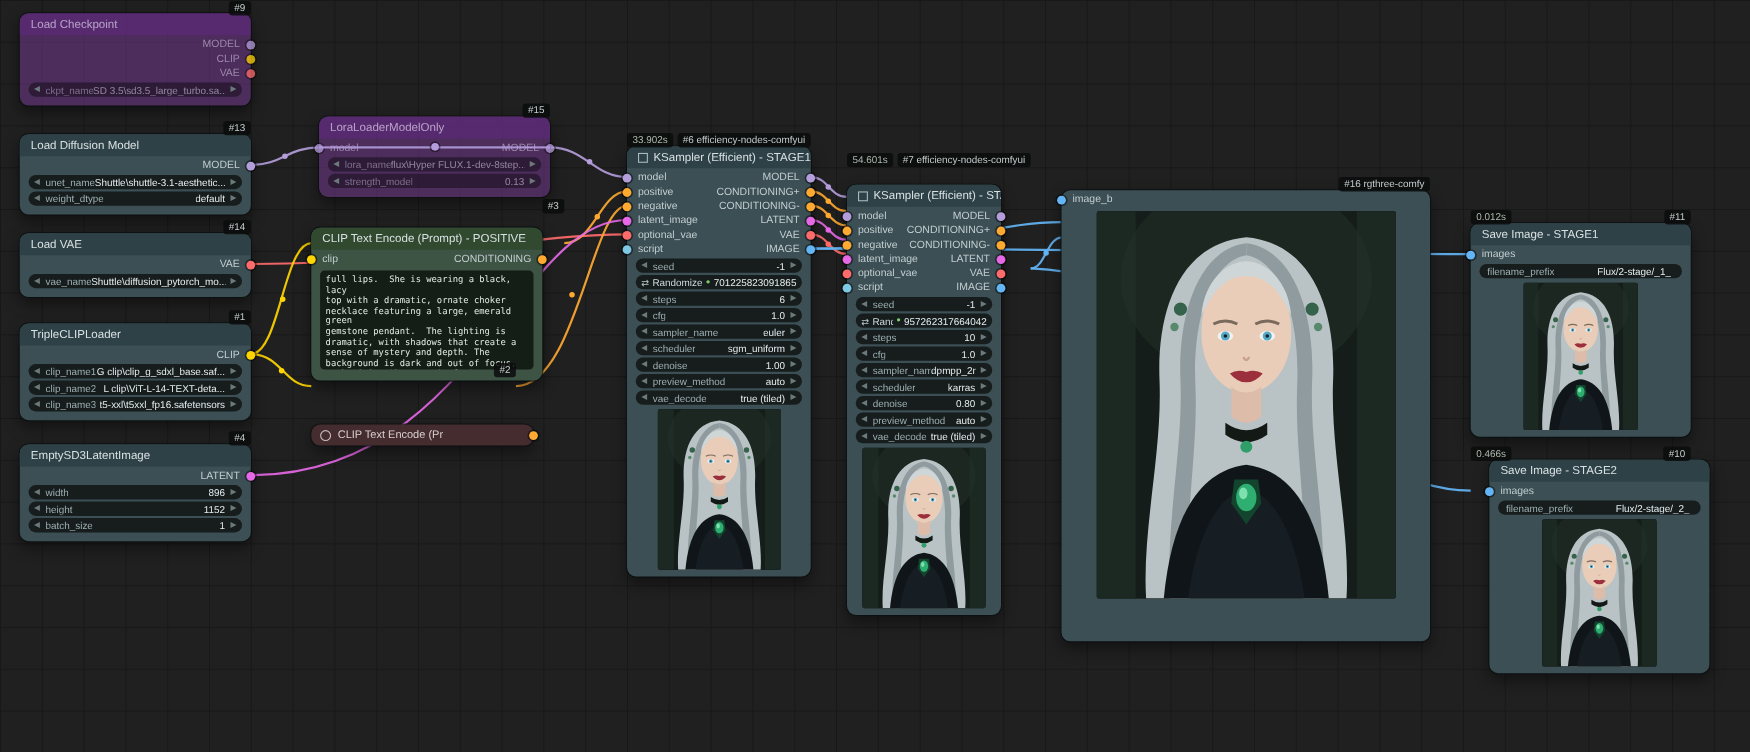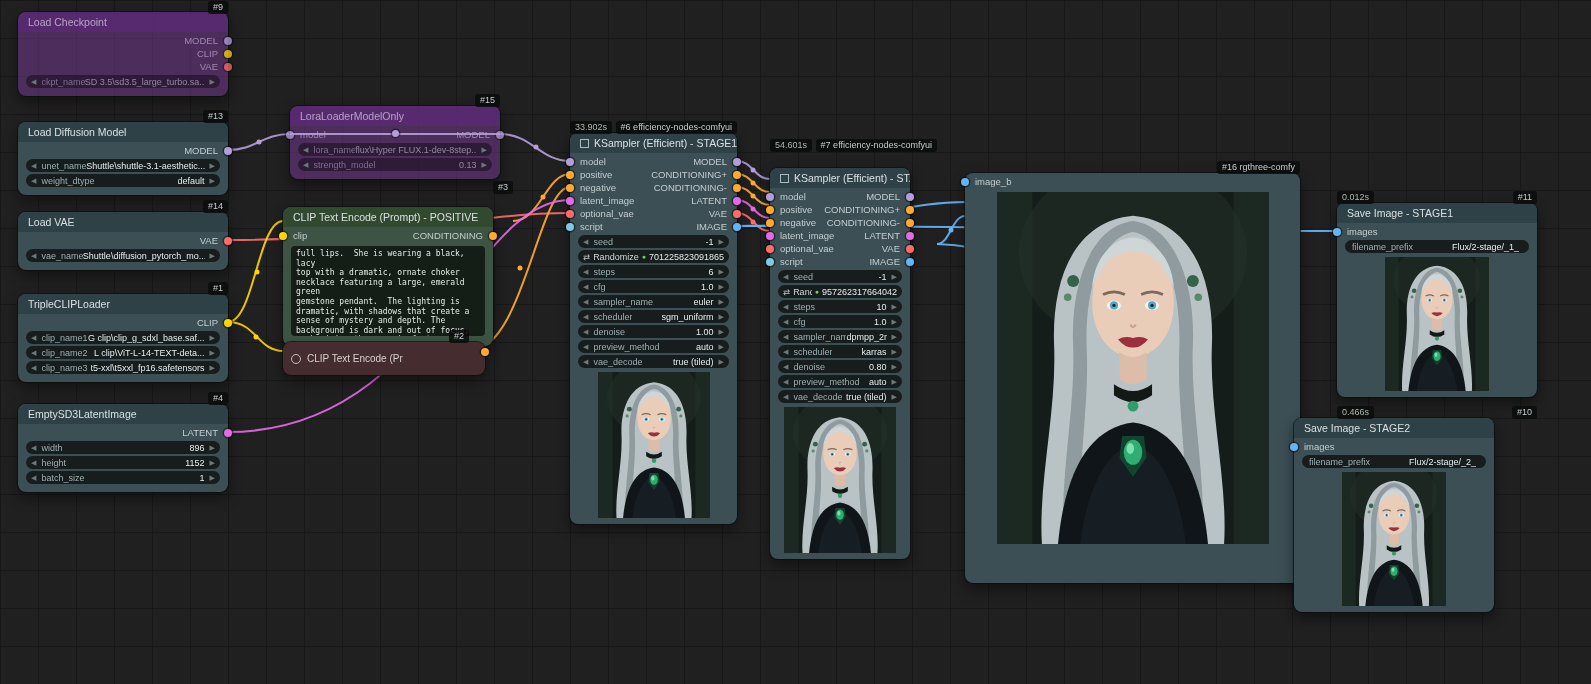--- a/index.html
+++ b/index.html
@@ -73,22 +73,22 @@
   .node.purple .widget .wv{color:rgba(228,216,240,.55);}
   .node.purple .slab{color:rgba(222,210,236,.55);}
   .node.purple .dot{opacity:.75;}
 
   
   .node.green{background:#3d5343;}
   .node.green .ntitle{background:#30492f;}
 
   
   .node.collapsed{
-    height:33px;background:#452d2f;display:flex;align-items:center;
-    gap:6px;padding:0 8px;font-size:10px;color:#d9cfcf;border-radius:8px;
+    height:19px;background:#452d2f;display:flex;align-items:center;
+    gap:6px;padding:0 8px;font-size:10px;color:#d9cfcf;border-radius:8px;margin-top:44px;
   }
   .circ{width:8px;height:8px;border:1px solid #c9bcbc;border-radius:50%;flex:0 0 auto;}
   .sq{width:7px;height:7px;border:1px solid #a7babd;flex:0 0 auto;}
 
   .bypass-line{position:absolute;left:0;right:0;height:2px;opacity:.9;}
   .bypass-dot{position:absolute;left:50%;width:7px;height:7px;margin-left:-3.5px;
               border-radius:50%;box-shadow:0 0 0 1.5px rgba(0,0,0,.4);}
 </style>
 </head>
 <body>
@@ -610,21 +610,21 @@
         <span class="wv">Flux/2-stage/_1_</span>
       </div>
       <div class="preview-wrap">
           <svg class="preview" width="104" height="134">
             <use href="#portrait"></use>
           </svg>
         </div>
     </div>
   </div>
 
-  <div class="node" style="left:1294px;top:418px;width:200px">
+  <div class="node" style="left:1354px;top:418px;width:200px">
     <div class="ntitle">
         <span>Save Image - STAGE2</span>
       </div>
     <div class="nbody">
       <div class="srow">
           <i class="dot din" style="background: rgb(100, 181, 246);"></i>
           <span class="slab l">images</span>
         </div>
       <div class="widget text">
         <span class="wl">filename_prefix</span>

